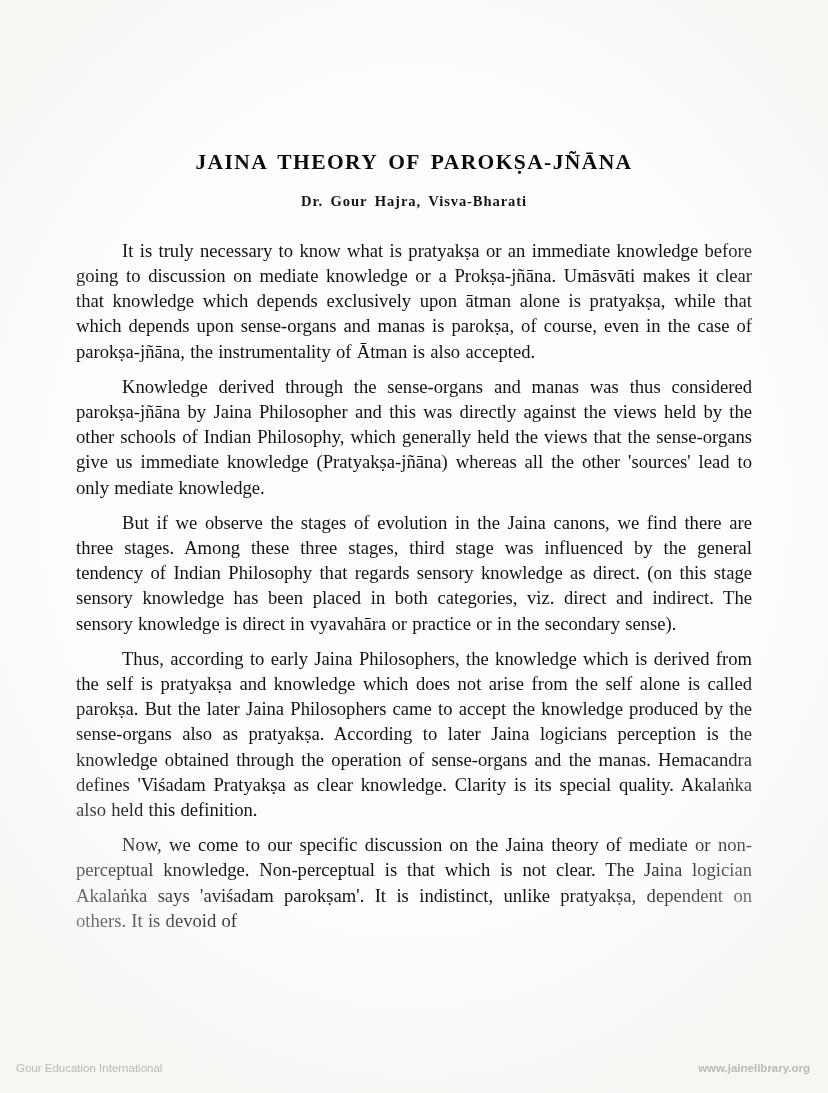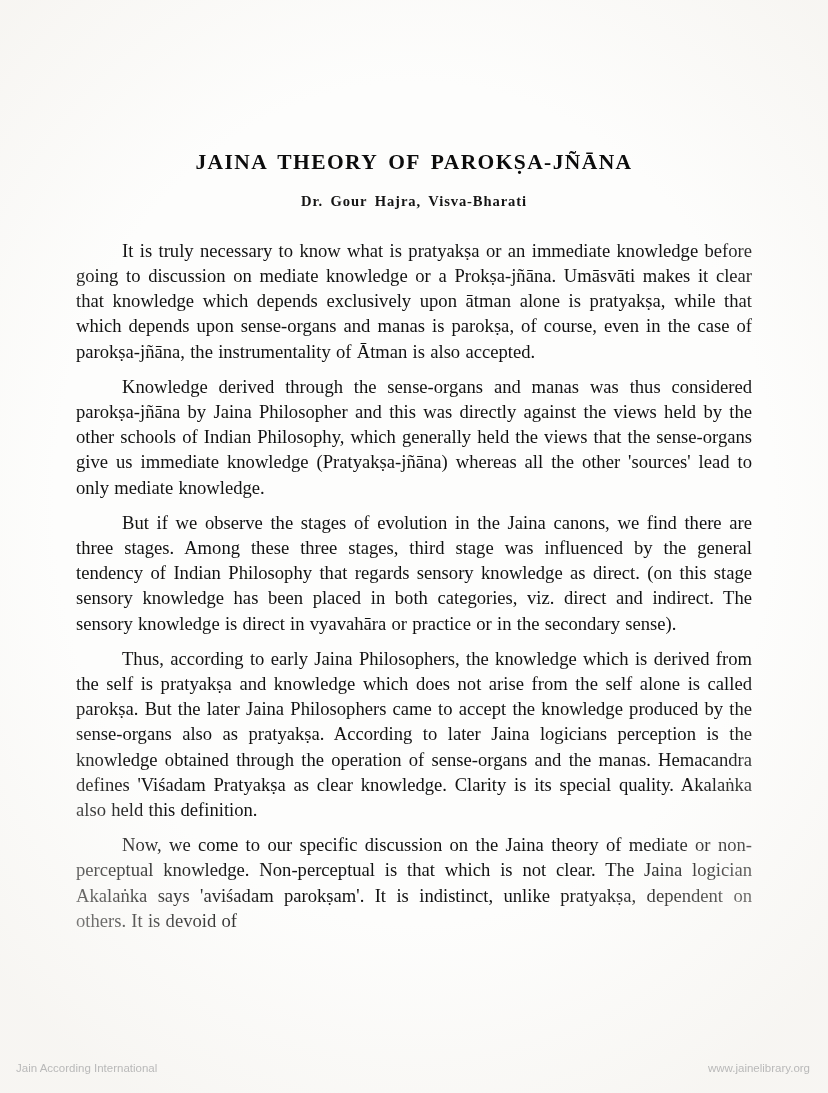--- a/index.html
+++ b/index.html
@@ -110,20 +110,21 @@
     position: absolute;
     left: 0;
     right: 0;
     top: 12px;
     text-align: center;
   }
   .footer .f-right {
     position: absolute;
     right: 18px;
     top: 12px;
+    font-weight: bold;
   }
 
   .hairline {
     position: absolute;
     left: 0;
     right: 0;
     bottom: 43px;
     height: 1px;
     background: transparent;
   }
@@ -147,17 +148,17 @@
       <p class="para tail">Now, we come to our specific discussion on the Jaina theory of mediate or non-perceptual knowledge. Non-perceptual is that which is not clear. The Jaina logician Akalaṅka says 'aviśadam parokṣam'. It is indistinct, unlike pratyakṣa, dependent on others. It is devoid of</p>
     </div>
 
   </div>
 
   <div class="scan-tint"></div>
 
   <div class="hairline"></div>
 
   <div class="footer">
-    <span class="f-left">Jain According International</span>
+    <span class="f-left">Gour Education International</span>
     <span class="f-right">www.jainelibrary.org</span>
   </div>
 
 </div>
 
 </body></html>

